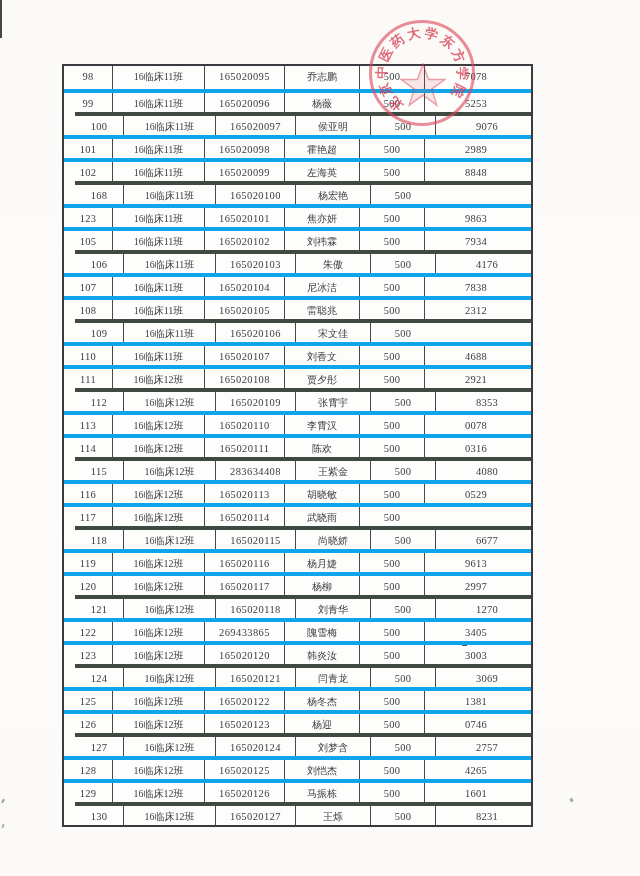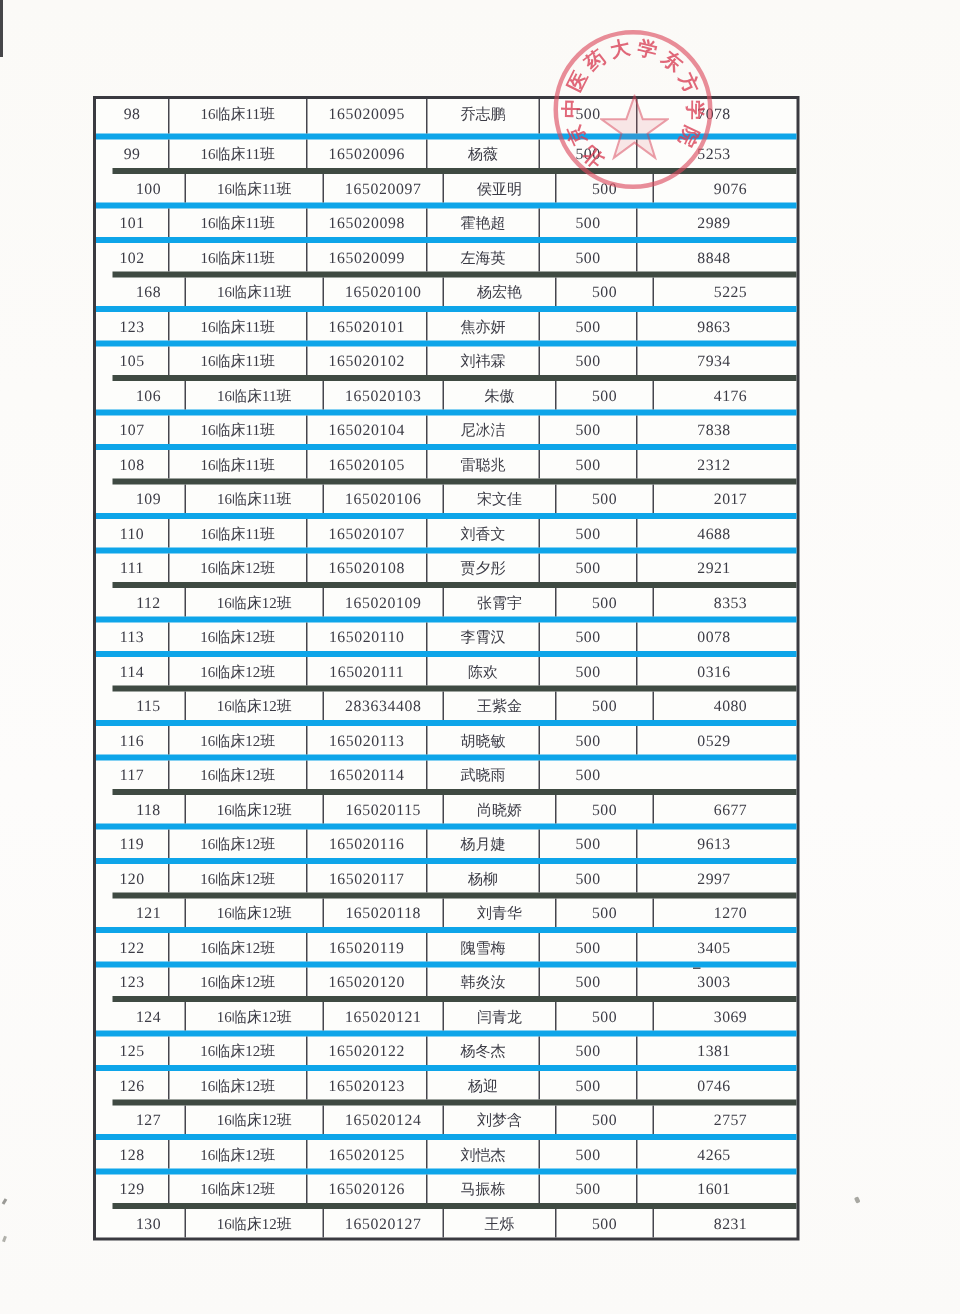--- a/index.html
+++ b/index.html
@@ -127,21 +127,20 @@
         <div class="t-cell c-amt">500</div>
         <div class="t-cell c-code">8848</div>
       </div>
 
       <div class="t-row">
         <div class="t-cell c-num">168</div>
         <div class="t-cell c-cls">16临床11班</div>
         <div class="t-cell c-sid">165020100</div>
         <div class="t-cell c-name">杨宏艳</div>
         <div class="t-cell c-amt">500</div>
-        <div class="t-cell c-code">5225</div>
       </div>
 
       <div class="t-row">
         <div class="t-cell c-num">123</div>
         <div class="t-cell c-cls">16临床11班</div>
         <div class="t-cell c-sid">165020101</div>
         <div class="t-cell c-name">焦亦妍</div>
         <div class="t-cell c-amt">500</div>
         <div class="t-cell c-code">9863</div>
       </div>
@@ -181,21 +180,20 @@
         <div class="t-cell c-amt">500</div>
         <div class="t-cell c-code">2312</div>
       </div>
 
       <div class="t-row">
         <div class="t-cell c-num">109</div>
         <div class="t-cell c-cls">16临床11班</div>
         <div class="t-cell c-sid">165020106</div>
         <div class="t-cell c-name">宋文佳</div>
         <div class="t-cell c-amt">500</div>
-        <div class="t-cell c-code">2017</div>
       </div>
 
       <div class="t-row">
         <div class="t-cell c-num">110</div>
         <div class="t-cell c-cls">16临床11班</div>
         <div class="t-cell c-sid">165020107</div>
         <div class="t-cell c-name">刘香文</div>
         <div class="t-cell c-amt">500</div>
         <div class="t-cell c-code">4688</div>
       </div>
@@ -294,21 +292,21 @@
         <div class="t-cell c-cls">16临床12班</div>
         <div class="t-cell c-sid">165020118</div>
         <div class="t-cell c-name">刘青华</div>
         <div class="t-cell c-amt">500</div>
         <div class="t-cell c-code">1270</div>
       </div>
 
       <div class="t-row">
         <div class="t-cell c-num">122</div>
         <div class="t-cell c-cls">16临床12班</div>
-        <div class="t-cell c-sid">165020119</div>
+        <div class="t-cell c-sid">269433865</div>
         <div class="t-cell c-name">隗雪梅</div>
         <div class="t-cell c-amt">500</div>
         <div class="t-cell c-code">3405</div>
       </div>
 
       <div class="t-row">
         <div class="t-cell c-num">123</div>
         <div class="t-cell c-cls">16临床12班</div>
         <div class="t-cell c-sid">165020120</div>
         <div class="t-cell c-name">韩炎汝</div>

